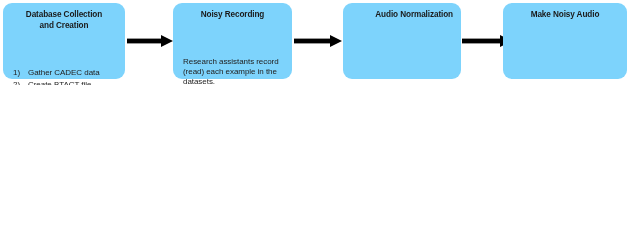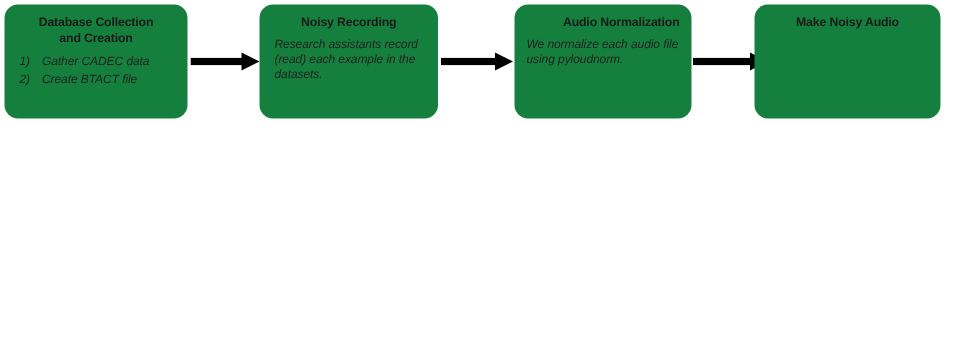--- a/index.html
+++ b/index.html
@@ -15,46 +15,47 @@
   }
   .flow {
     position: relative;
     width: 640px;
     height: 85px;
   }
   .node {
     position: absolute;
     top: 3px;
     height: 76px;
-    background: #15803d;
+    background: #7dd3fc;
     border-radius: 9px;
     box-sizing: border-box;
     padding: 7px 8px 4px 8px;
     display: flex;
     flex-direction: column;
     align-items: center;
+    gap: 32px;
   }
   .node-title {
     font-size: 8.2px;
     font-weight: bold;
     color: #1a1a1a;
     text-align: center;
     line-height: 10.5px;
     letter-spacing: -0.1px;
     margin-bottom: 4px;
     white-space: pre-line;
   }
   .node-body {
     font-size: 8px;
     color: #222222;
     line-height: 10.4px;
     letter-spacing: -0.05px;
     width: 100%;
   }
-  .body-left { text-align: left; padding-left: 4px; font-style: italic; }
+  .body-left { text-align: left; padding-left: 4px; }
 
   .olist {
     list-style: none;
     margin: 0;
     padding: 0;
   }
   .olist li {
     display: flex;
     gap: 5px;
     line-height: 11.5px;
@@ -114,21 +115,20 @@
 
   <div class="arrow" id="arrow-2">
     <svg viewBox="0 0 48 16" preserveAspectRatio="none" aria-hidden="true">
       <rect x="0" y="5.6" width="38" height="4.8" fill="#000000"></rect>
       <polygon points="36,2 48,8 36,14" fill="#000000"></polygon>
     </svg>
   </div>
 
   <div class="node" id="node-3">
     <div class="node-title">Audio Normalization</div>
-    <div class="node-body body-left">We normalize each audio file using pyloudnorm.</div>
   </div>
 
   <div class="arrow" id="arrow-3">
     <svg viewBox="0 0 50 16" preserveAspectRatio="none" aria-hidden="true">
       <rect x="0" y="5.6" width="40" height="4.8" fill="#000000"></rect>
       <polygon points="38,2 50,8 38,14" fill="#000000"></polygon>
     </svg>
   </div>
 
   <div class="node" id="node-4">

